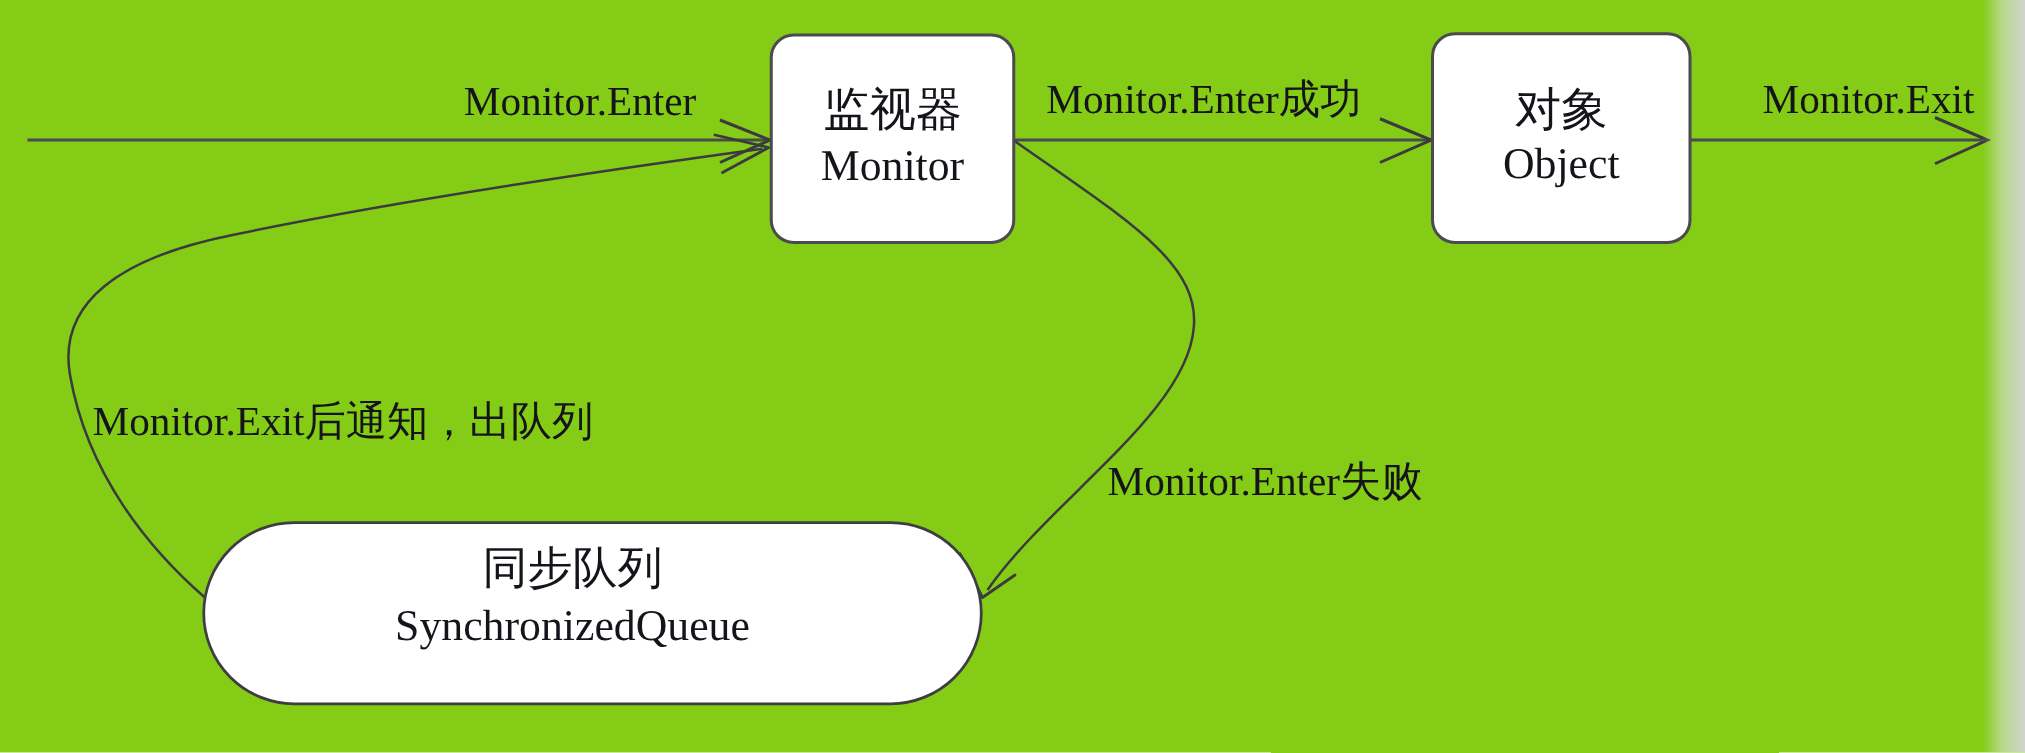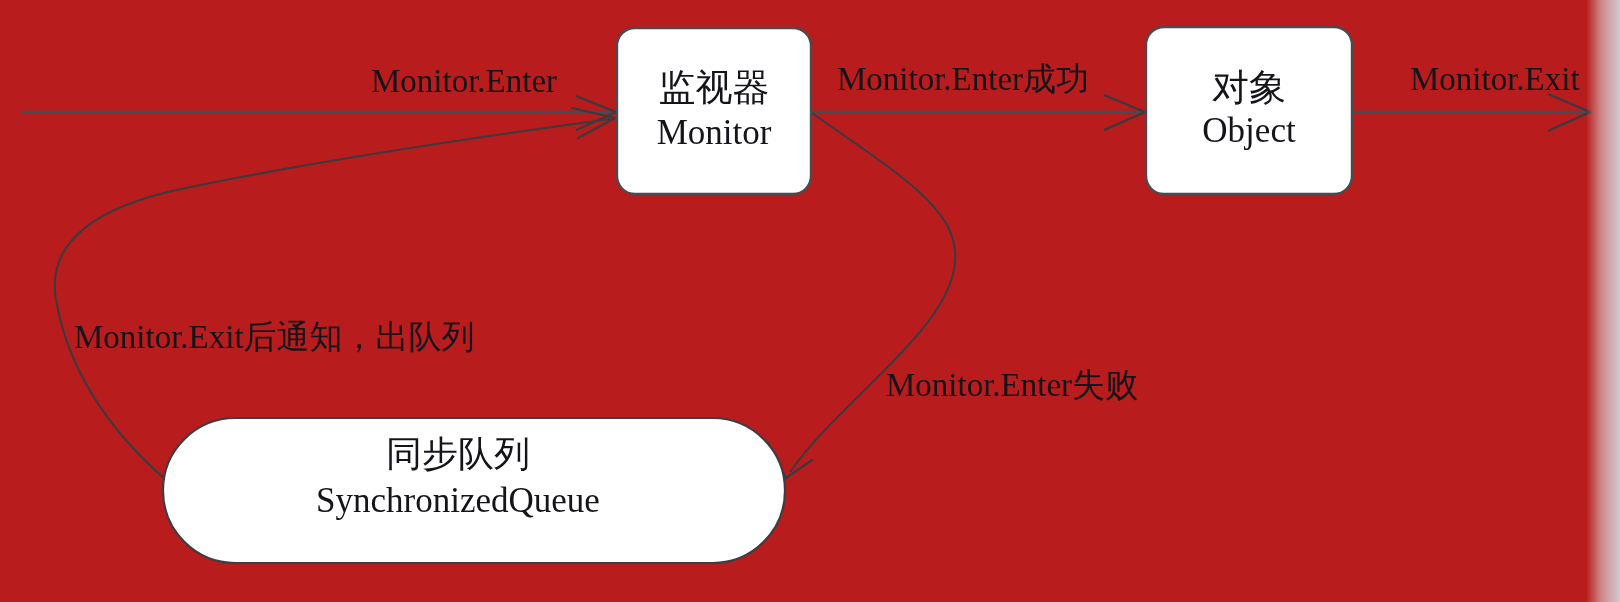--- a/index.html
+++ b/index.html
@@ -4,21 +4,21 @@
 <style>
   html, body {
     margin: 0;
     padding: 0;
     background: #ffffff;
   }
   #stage {
     position: relative;
     width: 1620px;
     height: 602px;
-    background: #b91c1c;
+    background: #84cc16;
     overflow: hidden;
     font-family: "Liberation Serif", "DejaVu Serif", serif;
   }
   #stage svg {
     display: block;
     width: 1620px;
     height: 602px;
   }
   .node-shape {
     fill: #ffffff;

